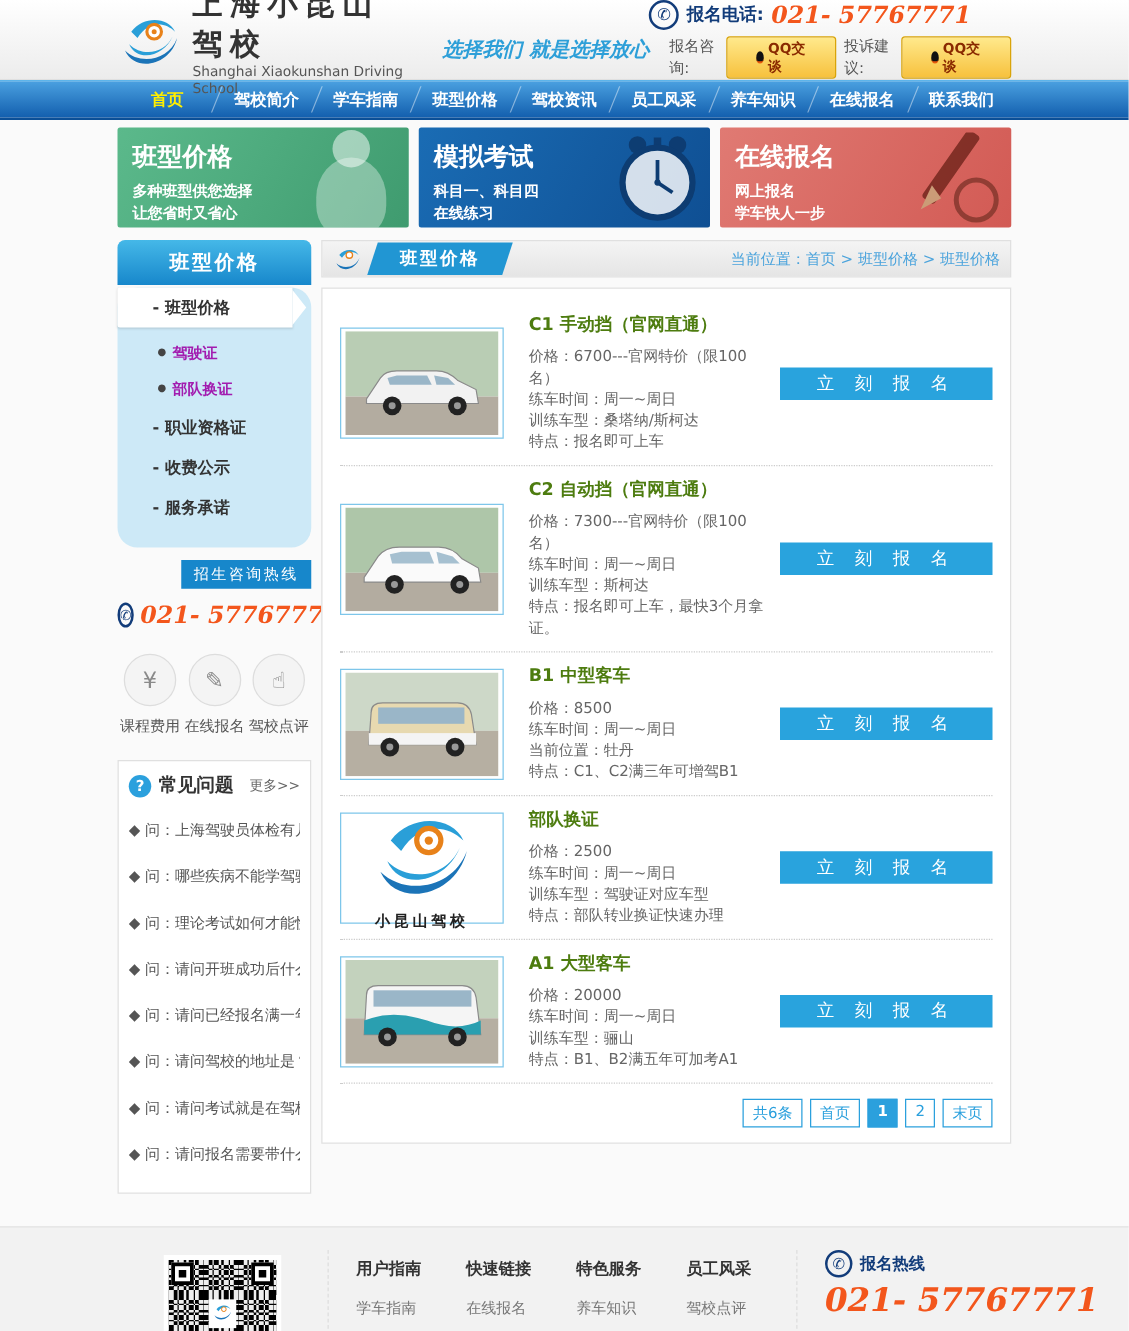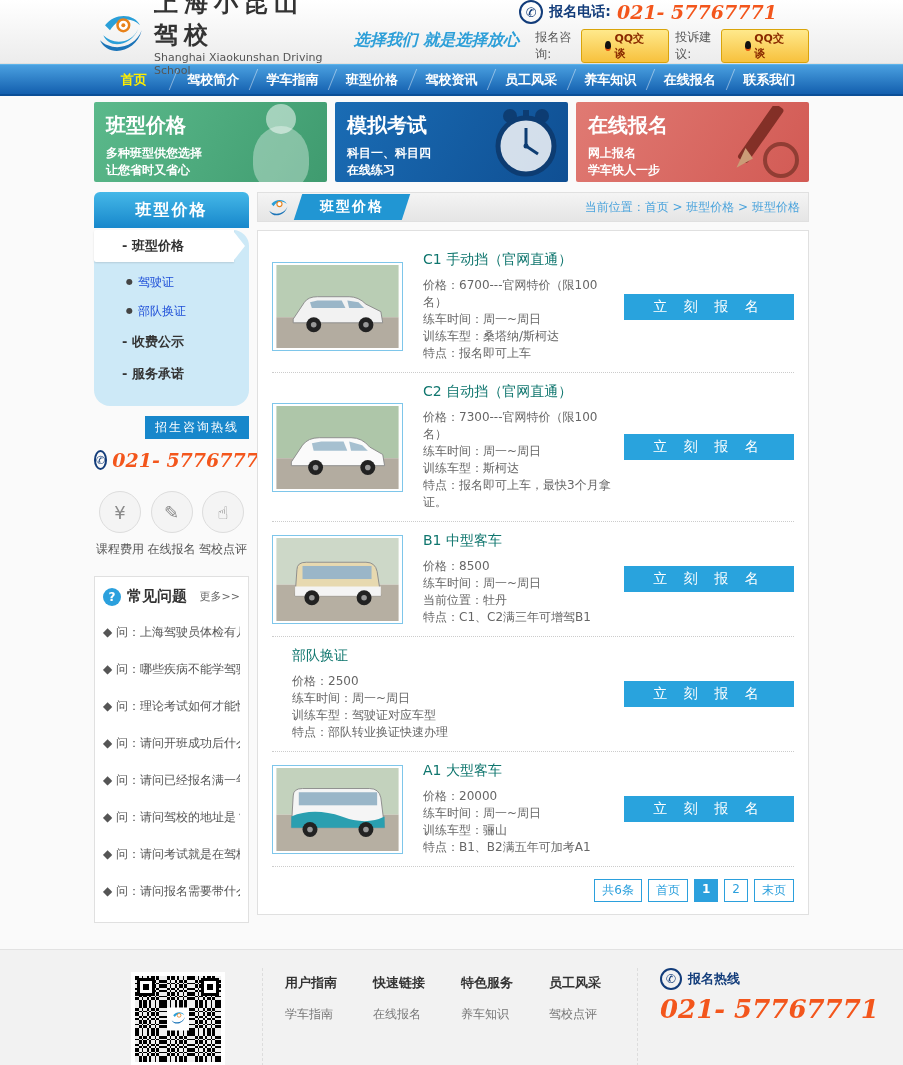--- a/index.html
+++ b/index.html
@@ -45,21 +45,21 @@
   
   .main { display:flex; gap:8px; margin-top:6px; align-items:flex-start; }
 
   
   .sidebar { width:155px; flex:none; }
   .side-head { height:36px; background:linear-gradient(#45b8e8,#1787cb); border-radius:6px 6px 0 0; color:#fff; font-size:16px; font-weight:bold; display:flex; align-items:center; justify-content:center; letter-spacing:2px; }
   .side-menu { background:#cde9f7; padding:0 0 16px;border-radius:16px; }
   .menu-item { padding:7px 0 7px 28px; font-size:13px; font-weight:bold; color:#333; cursor:pointer; }
   .menu-item.active { background:#fff; position:relative; width:140px; margin:2px 0 6px; border-radius:2px 0 0 2px; box-shadow:0 1px 2px rgba(0,0,0,.12); }
   .menu-item.active::after { content:""; position:absolute; right:-11px; top:50%; margin-top:-14px; border-top:14px solid transparent; border-bottom:14px solid transparent; border-left:11px solid #fff; }
-  .menu-sub { padding:6px 0 6px 44px; font-size:12px; font-weight:normal; color:#1d4ed8; cursor:pointer; position:relative; }
+  .menu-sub { padding:6px 0 6px 44px; font-size:12px; font-weight:bold; color:#a21caf; cursor:pointer; position:relative; }
   .menu-sub::before { content:"●"; font-size:8px; color:#444; position:absolute; left:32px; top:9px; }
   .hotline-badge { background:#1787cb; color:#fff; font-size:12px; padding:3px 10px; letter-spacing:2px; float:right; margin-top:10px; }
   .side-phone { clear:both; display:flex; align-items:center; gap:5px; padding:10px 0 4px; }
   .side-phone .phone-icon { width:20px; height:20px; font-size:11px; }
   .side-phone .num { font-family:"DejaVu Serif","Liberation Serif",serif; font-style:italic; font-weight:bold; color:#f3561c; font-size:19px; white-space:nowrap; }
   .quick-icons { display:flex; justify-content:space-between; padding:16px 2px 0; }
   .qi { text-align:center; width:48px; cursor:pointer; }
   .qi .circle { width:42px; height:42px; border-radius:50%; background:#f4f4f4; border:1px solid #ddd; margin:0 auto 8px; display:flex; align-items:center; justify-content:center; font-size:18px; color:#8a8a8a; }
   .qi .lbl { font-size:12px; color:#555; white-space:nowrap; }
 
@@ -75,21 +75,21 @@
   .content-head { height:30px; background:linear-gradient(#f4f4f4,#e5e5e5); border:1px solid #e0e0e0; display:flex; align-items:center; padding:0 8px; }
   .tab-parallel { background:#2196d3; transform:skewX(-18deg); padding:4px 22px; margin-left:8px; }
   .tab-parallel span { display:inline-block; transform:skewX(18deg); color:#fff; font-size:14px; font-weight:bold; letter-spacing:2px; }
   .breadcrumb { margin-left:auto; color:#4aa3dc; font-size:12px; }
   .content-box { background:#fff; border:1px solid #e0e0e0; margin-top:8px; padding:10px 14px 12px; }
   .course { display:flex; align-items:center; padding:10px 0; border-bottom:1px dotted #ccc; }
   .course:last-of-type { border-bottom:none; }
   .course-photo { width:131px; height:89px; border:1px solid #7ec6ea; padding:2px; background:#fff; flex:none; }
   .course-photo svg { display:block; width:100%; height:100%; }
   .course-info { margin-left:20px; flex:1; }
-  .course-title { color:#0f766e; font-size:14px; font-weight:normal; margin-bottom:8px; cursor:pointer; }
+  .course-title { color:#4d7c0f; font-size:14px; font-weight:bold; margin-bottom:8px; cursor:pointer; }
   .course-line { font-size:12px; color:#666; line-height:17px; }
   .enroll-btn { flex:none; width:170px; height:26px; background:#29a3dd; color:#fff; border:none; font-size:14px; letter-spacing:6px; cursor:pointer; margin-left:10px; font-family:inherit; }
   .pagination { display:flex; justify-content:flex-end; gap:6px; padding-top:12px; }
   .page-box { border:1px solid #2ba0dd; color:#2ba0dd; font-size:12px; padding:2px 7px; cursor:pointer; background:#fff; }
   .page-box.active { background:#2ba0dd; color:#fff; font-weight:bold; }
   .page-box.static { cursor:default; }
 
   
   .footer { background:#f2f2f2; border-top:1px solid #e2e2e2; margin-top:26px; padding:18px 0 0; }
   .footer-top { display:flex; }
@@ -210,20 +210,21 @@
   </div>
 
   <div class="main">
 
     <div class="sidebar">
       <div class="side-head">班型价格</div>
       <div class="side-menu">
         <div class="menu-item active">- 班型价格</div>
         <div class="menu-sub">驾驶证</div>
         <div class="menu-sub">部队换证</div>
+        <div class="menu-item">- 职业资格证</div>
         <div class="menu-item">- 收费公示</div>
         <div class="menu-item">- 服务承诺</div>
       </div>
       <div class="hotline-badge">招生咨询热线</div>
       <div class="side-phone">
         <span class="phone-icon">✆</span>
         <span class="num">021- 57767771</span>
       </div>
       <div class="quick-icons">
         <div class="qi">
@@ -337,20 +338,30 @@
             <div class="course-title">B1 中型客车</div>
             <div class="course-line">价格：8500</div>
             <div class="course-line">练车时间：周一~周日</div>
             <div class="course-line">当前位置：牡丹</div>
             <div class="course-line">特点：C1、C2满三年可增驾B1</div>
           </div>
           <button class="enroll-btn">立 刻 报 名</button>
         </div>
 
         <div class="course">
+          <div class="course-photo" style="display:flex;flex-direction:column;align-items:center;justify-content:center;gap:4px;">
+            <svg width="64" height="56" viewBox="0 0 60 60" style="flex:none;">
+              <path d="M6 40 C20 54, 48 50, 56 28 C50 54, 16 62, 6 40 Z" fill="#1b74b8"></path>
+              <path d="M10 34 C22 46, 44 44, 52 26 C44 46, 18 52, 10 34 Z" fill="#2a9fd8"></path>
+              <path d="M12 22 C24 6, 48 8, 54 22 C44 12, 28 12, 18 28 Z" fill="#2a9fd8"></path>
+              <circle cx="34" cy="22" r="7" fill="#fff" stroke="#e8821a" stroke-width="3"></circle>
+              <circle cx="34" cy="22" r="2.4" fill="#e8821a"></circle>
+            </svg>
+            <div style="font-size:12px;font-weight:bold;color:#222;letter-spacing:3px;">小昆山驾校</div>
+          </div>
           <div class="course-info">
             <div class="course-title">部队换证</div>
             <div class="course-line">价格：2500</div>
             <div class="course-line">练车时间：周一~周日</div>
             <div class="course-line">训练车型：驾驶证对应车型</div>
             <div class="course-line">特点：部队转业换证快速办理</div>
           </div>
           <button class="enroll-btn">立 刻 报 名</button>
         </div>
 

